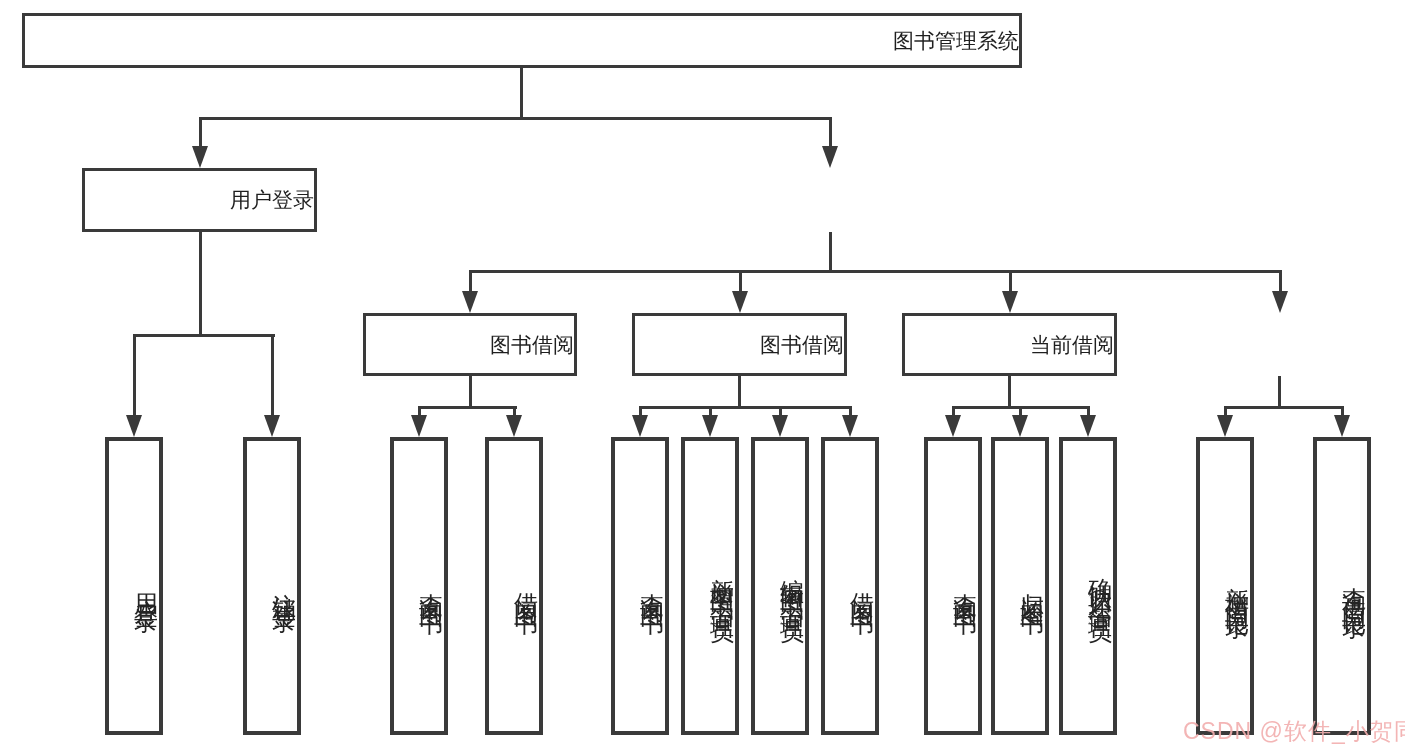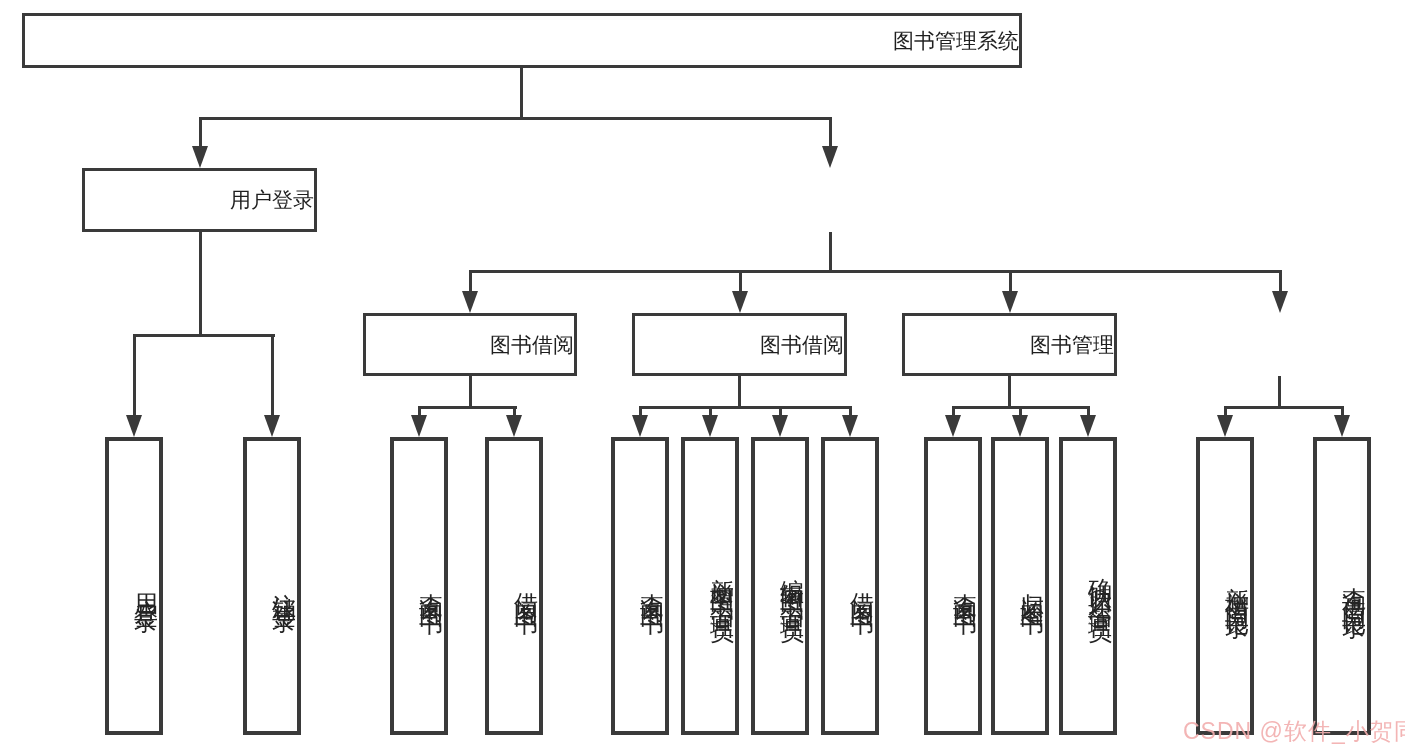--- a/index.html
+++ b/index.html
@@ -107,21 +107,21 @@
     <span>用户登录</span>
   </div>
 
   <div class="node" style="left:363px;top:313px;width:214px;height:63px">
     <span>图书借阅</span>
   </div>
   <div class="node" style="left:632px;top:313px;width:215px;height:63px">
     <span>图书借阅</span>
   </div>
   <div class="node" style="left:902px;top:313px;width:215px;height:63px">
-    <span>图书管理</span>
+    <span>当前借阅</span>
   </div>
 
   <div class="node leaf" style="left:105px;top:437px;width:58px;height:298px">
     <span class="lbl">用户登录</span>
   </div>
   <div class="node leaf" style="left:243px;top:437px;width:58px;height:298px">
     <span class="lbl">注销登录</span>
   </div>
 
   <div class="node leaf" style="left:390px;top:437px;width:58px;height:298px">

